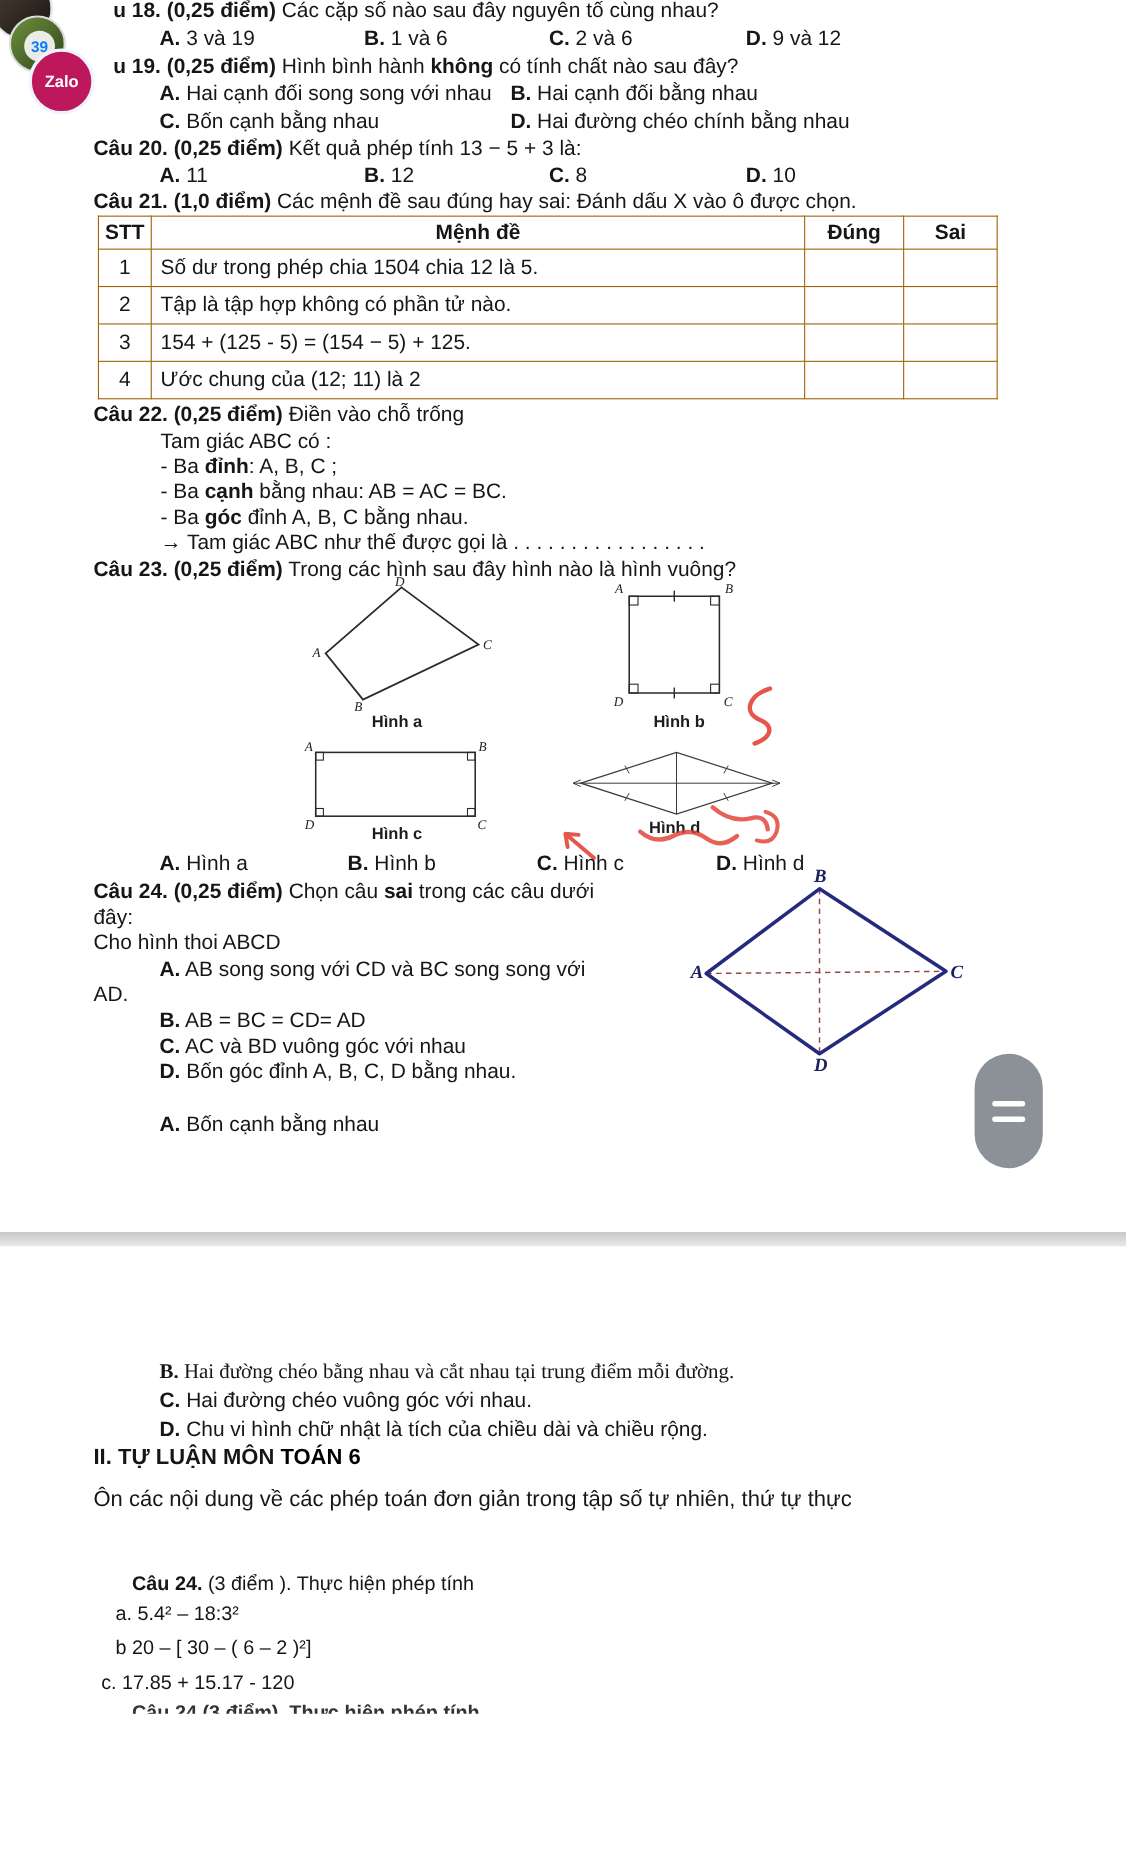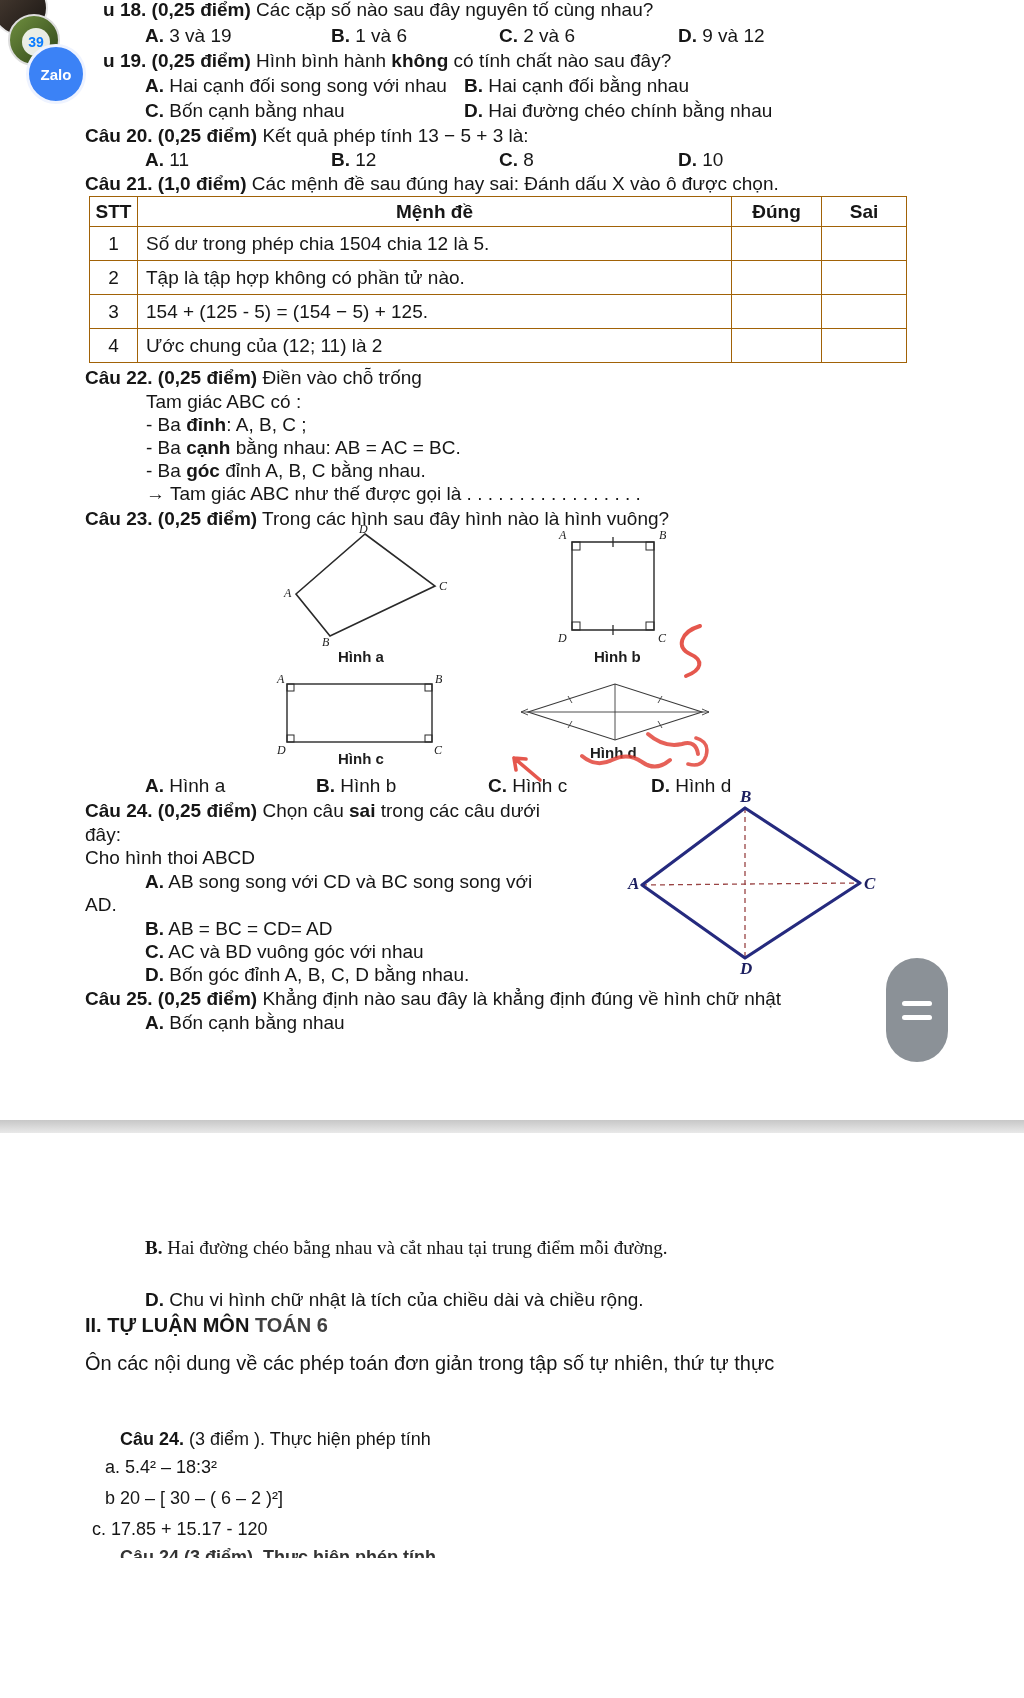--- a/index.html
+++ b/index.html
@@ -3,40 +3,40 @@
 <meta charset="utf-8">
 <style>
   * { margin:0; padding:0; box-sizing:border-box; }
   html,body { background:#ffffff; }
   .page {
     position:relative; width:1024px; height:1698px; overflow:hidden;
     background:#ffffff; font-family:"Liberation Sans", sans-serif; color:#161616;
   }
   .t { position:absolute; white-space:pre; font-size:19px; line-height:23px; color:#161616; }
   .b { font-weight:700; }
-  .red-txt { color:#404040; }
+  .red-txt { color:#000000; }
   
   .q-table { position:absolute; left:89px; top:196px; border-collapse:collapse; table-layout:fixed; }
   .q-table td, .q-table th { border:1px solid #a16207; font-size:19px; color:#161616; vertical-align:middle; }
   .q-table th { font-weight:700; text-align:center; height:30px; }
   .q-table td { height:34px; padding:2px 8px; }
   .col-stt { width:48px; text-align:center; }
   .col-md  { width:594px; }
   .col-dung{ width:90px; }
   .col-sai { width:85px; }
   
   .fig { position:absolute; overflow:visible; }
   .fig-label { font-family:"Liberation Serif", serif; font-style:italic; font-size:12px; fill:#222; }
   .caption { position:absolute; font-size:15px; font-weight:700; color:#1d1d1d; white-space:nowrap; }
   .rhombus-label { font-family:"Liberation Serif", serif; font-style:italic; font-weight:700; font-size:17px; fill:#1d2060; }
   
   .chat-head { position:absolute; border-radius:50%; }
   .zalo-circle {
     position:absolute; left:26px; top:44px; width:60px; height:60px; border-radius:50%;
-    background:#3b82f6; border:3px solid #eef3ff; display:flex; align-items:center; justify-content:center;
+    background:#be185d; border:3px solid #eef3ff; display:flex; align-items:center; justify-content:center;
     color:#ffffff; font-weight:700; font-size:15px; z-index:30;
   }
   .badge {
     position:absolute; left:22px; top:28px; width:28px; height:28px; border-radius:50%;
     background:rgba(255,255,255,0.88); color:#0a7cff; font-weight:700; font-size:14px;
     display:flex; align-items:center; justify-content:center; z-index:29;
   }
   .menu-pill {
     position:absolute; left:886px; top:958px; width:62px; height:104px; border-radius:31px;
     background:#878d93; opacity:.96; display:flex; flex-direction:column; gap:9px;
@@ -190,31 +190,31 @@
   <svg class="fig" style="left:628px; top:790px;" width="245" height="185" viewBox="0 0 245 185">
     <line x1="14" y1="95" x2="232" y2="93" stroke="#994444" stroke-width="1.3" stroke-dasharray="5,4"></line>
     <line x1="117" y1="18" x2="117" y2="168" stroke="#994444" stroke-width="1.3" stroke-dasharray="5,4"></line>
     <polygon points="14,95 117,18 232,93 117,168" fill="none" stroke="#252a7e" stroke-width="3.2" stroke-linejoin="round"></polygon>
     <text class="rhombus-label" x="112" y="12">B</text>
     <text class="rhombus-label" x="0" y="99">A</text>
     <text class="rhombus-label" x="236" y="99">C</text>
     <text class="rhombus-label" x="112" y="184">D</text>
   </svg>
 
-  <div class="t" style="left:85px; top:987px;"><span class="b">Câu 25. (0,25 điểm)</span><span> Khẳng định nào sau đây là khẳng định đúng về hình chữ nhật</span></div>
   <div class="t" style="left:145px; top:1011px;"><span class="b">A.</span><span> Bốn cạnh bằng nhau</span></div>
 
   <div class="menu-pill">
     <div class="bar"></div>
     <div class="bar"></div>
   </div>
 
   <div class="divider"></div>
 
   <div class="t" style="left:145px; top:1236px;font-family:Liberation Serif, serif;"><span class="b">B.</span><span> Hai đường chéo bằng nhau và cắt nhau tại trung điểm mỗi đường.</span></div>
+  <div class="t" style="left:145px; top:1262px;"><span class="b">C.</span><span> Hai đường chéo vuông góc với nhau.</span></div>
   <div class="t" style="left:145px; top:1288px;"><span class="b">D.</span><span> Chu vi hình chữ nhật là tích của chiều dài và chiều rộng.</span></div>
 
   <div class="t b" style="left:85px; top:1314px; font-size:20px;"><span>II. TỰ LUẬN MÔN </span><span class="red-txt">TOÁN 6</span></div>
 
   <div class="t" style="left:85px; top:1352px; font-size:20px;">Ôn các nội dung về các phép toán đơn giản trong tập số tự nhiên, thứ tự thực</div>
 
   <div class="t" style="left:120px; top:1428px; font-size:18px;"><span class="b">Câu 24.</span><span> (3 điểm ). Thực hiện phép tính</span></div>
   <div class="t" style="left:105px; top:1456px; font-size:18px;">a. 5.4² – 18:3²</div>
   <div class="t" style="left:105px; top:1487px; font-size:18px;">b 20 – [ 30 – ( 6 – 2 )²]</div>
   <div class="t" style="left:92px; top:1518px; font-size:18px;">c. 17.85 + 15.17 - 120</div>

